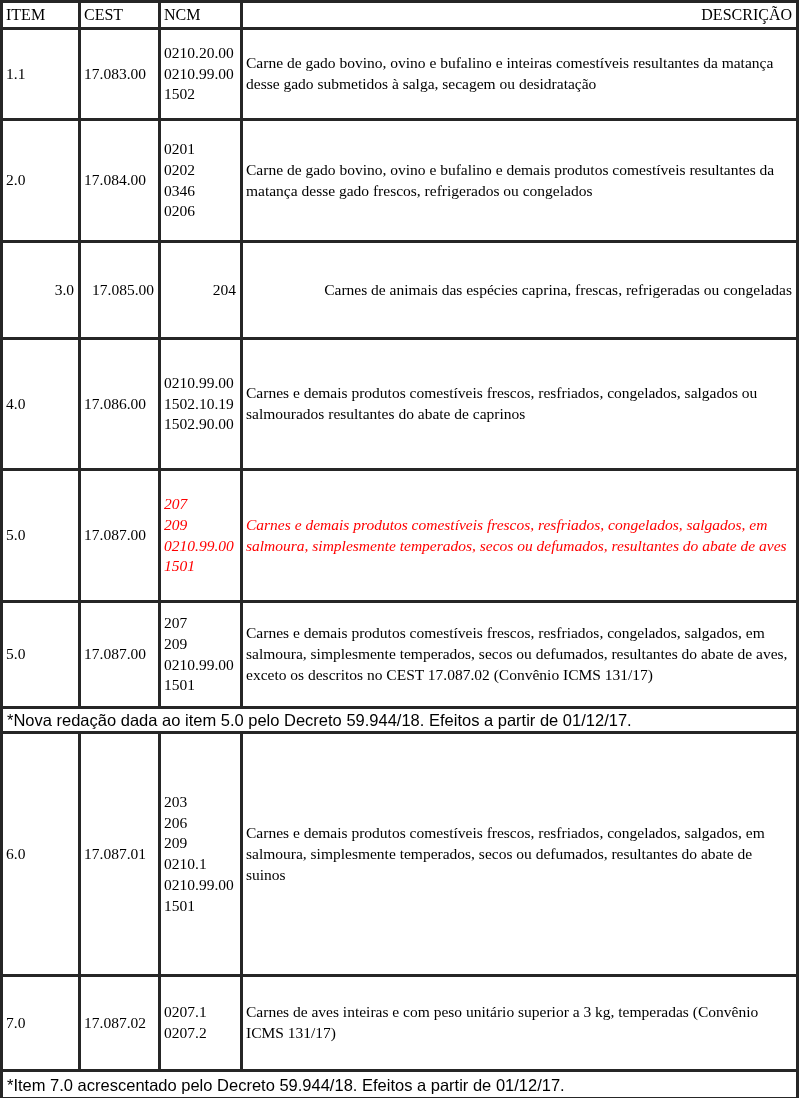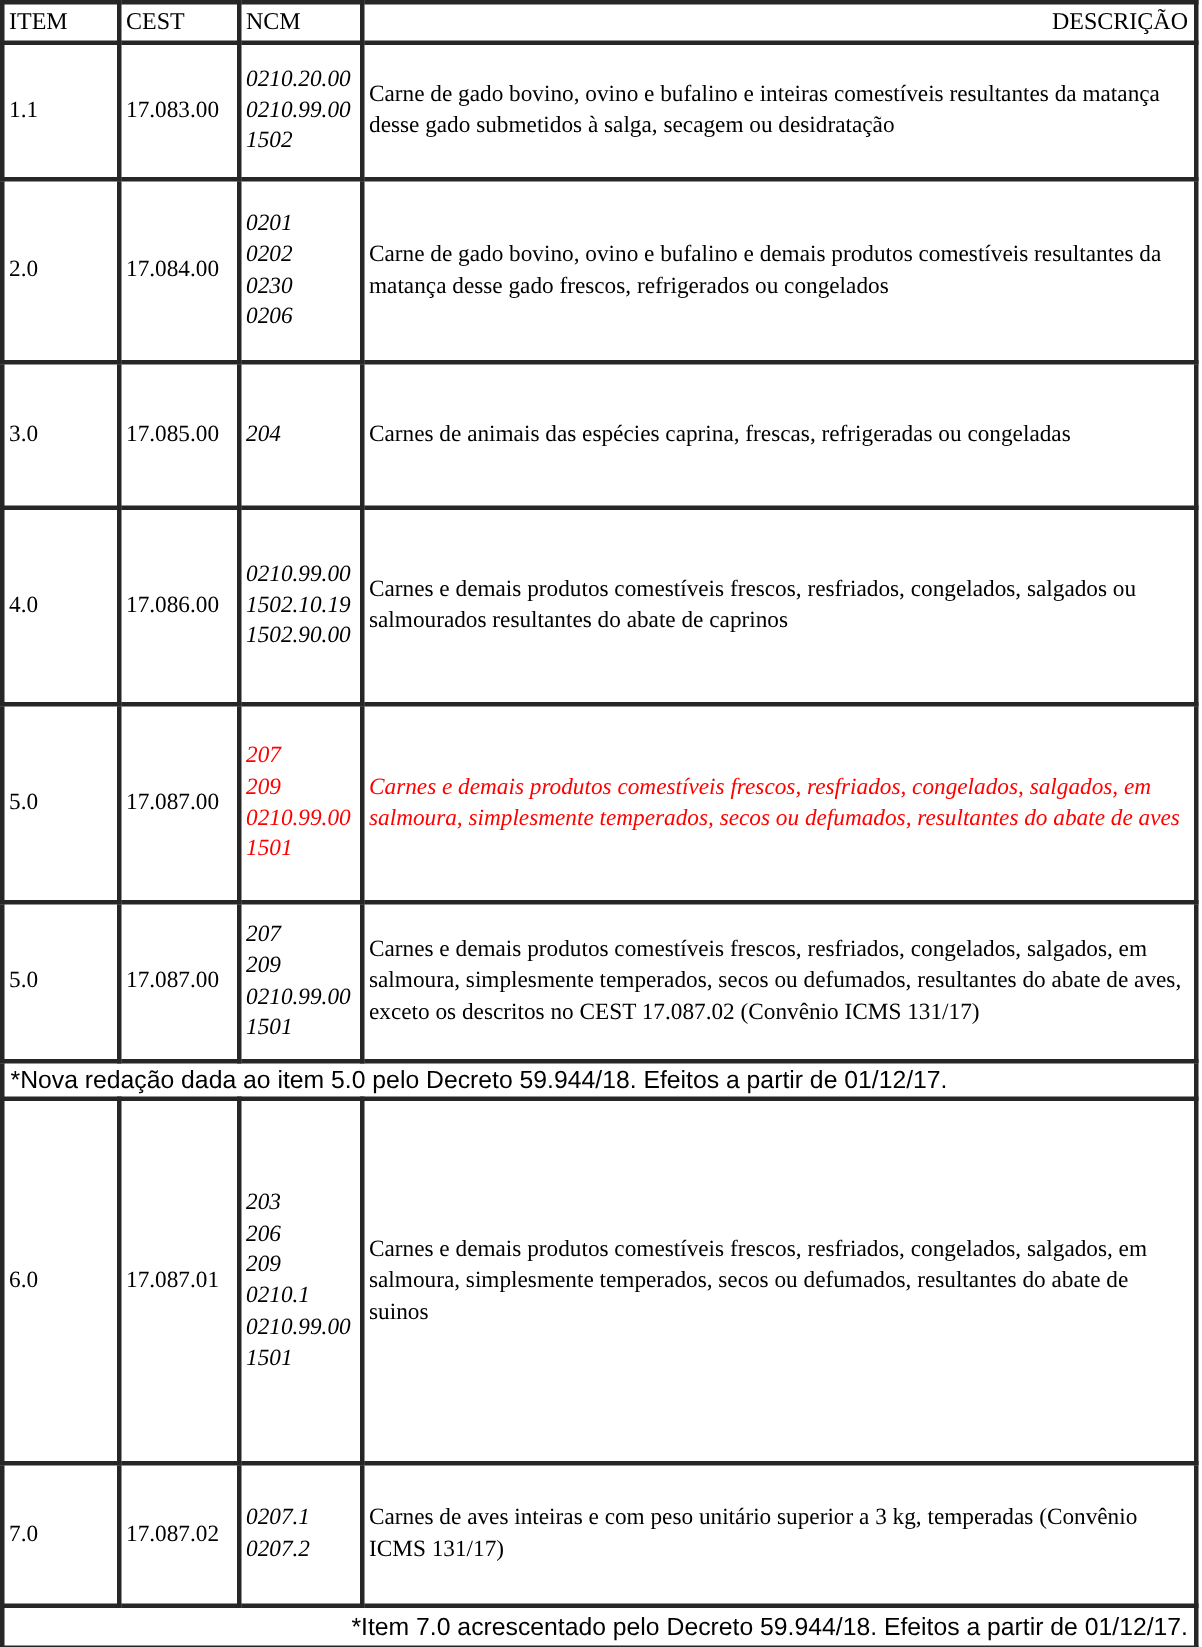--- a/index.html
+++ b/index.html
@@ -38,30 +38,30 @@
     font-weight:normal;
     text-align:left;
     padding-top:0;
     padding-bottom:0;
     font-size:16px;
   }
   th.center{text-align:right;}
   
   tbody tr:nth-child(1){height:91px;}
   tbody tr:nth-child(2){height:122px;}
-  tbody tr:nth-child(3){height:97px;}
+  tbody tr:nth-child(3){height:97px;text-align:right;}
   tbody tr:nth-child(4){height:131px;}
   tbody tr:nth-child(5){height:132px;}
   tbody tr:nth-child(6){height:106px;}
   tbody tr:nth-child(7){height:24px;}
   tbody tr:nth-child(8){height:243px;}
   tbody tr:nth-child(9){height:95px;}
-  tbody tr:nth-child(10){height:28px;text-align:right;}
+  tbody tr:nth-child(10){height:28px;}
 
-  td.ncm div{white-space:nowrap;font-style:italic;}
+  td.ncm div{white-space:nowrap;}
   tr.red td.ncm, tr.red td.desc{
     color:var(--red);
     font-style:italic;
   }
   td.note{
     font-family:"Liberation Sans", sans-serif;
     font-size:16.5px;
     line-height:1.1;
     padding:2px 4px;
     vertical-align:middle;
@@ -95,21 +95,21 @@
           <div>1502</div>
         </td>
         <td class="desc">Carne de gado bovino, ovino e bufalino e inteiras comestíveis resultantes da matança desse gado submetidos à salga, secagem ou desidratação</td>
       </tr>
       <tr>
         <td class="item">2.0</td>
         <td class="cest">17.084.00</td>
         <td class="ncm">
           <div>0201</div>
           <div>0202</div>
-          <div>0230</div>
+          <div>0346</div>
           <div>0206</div>
         </td>
         <td class="desc">Carne de gado bovino, ovino e bufalino e demais produtos comestíveis resultantes da matança desse gado frescos, refrigerados ou congelados</td>
       </tr>
       <tr>
         <td class="item">3.0</td>
         <td class="cest">17.085.00</td>
         <td class="ncm">
           <div>204</div>
         </td>

